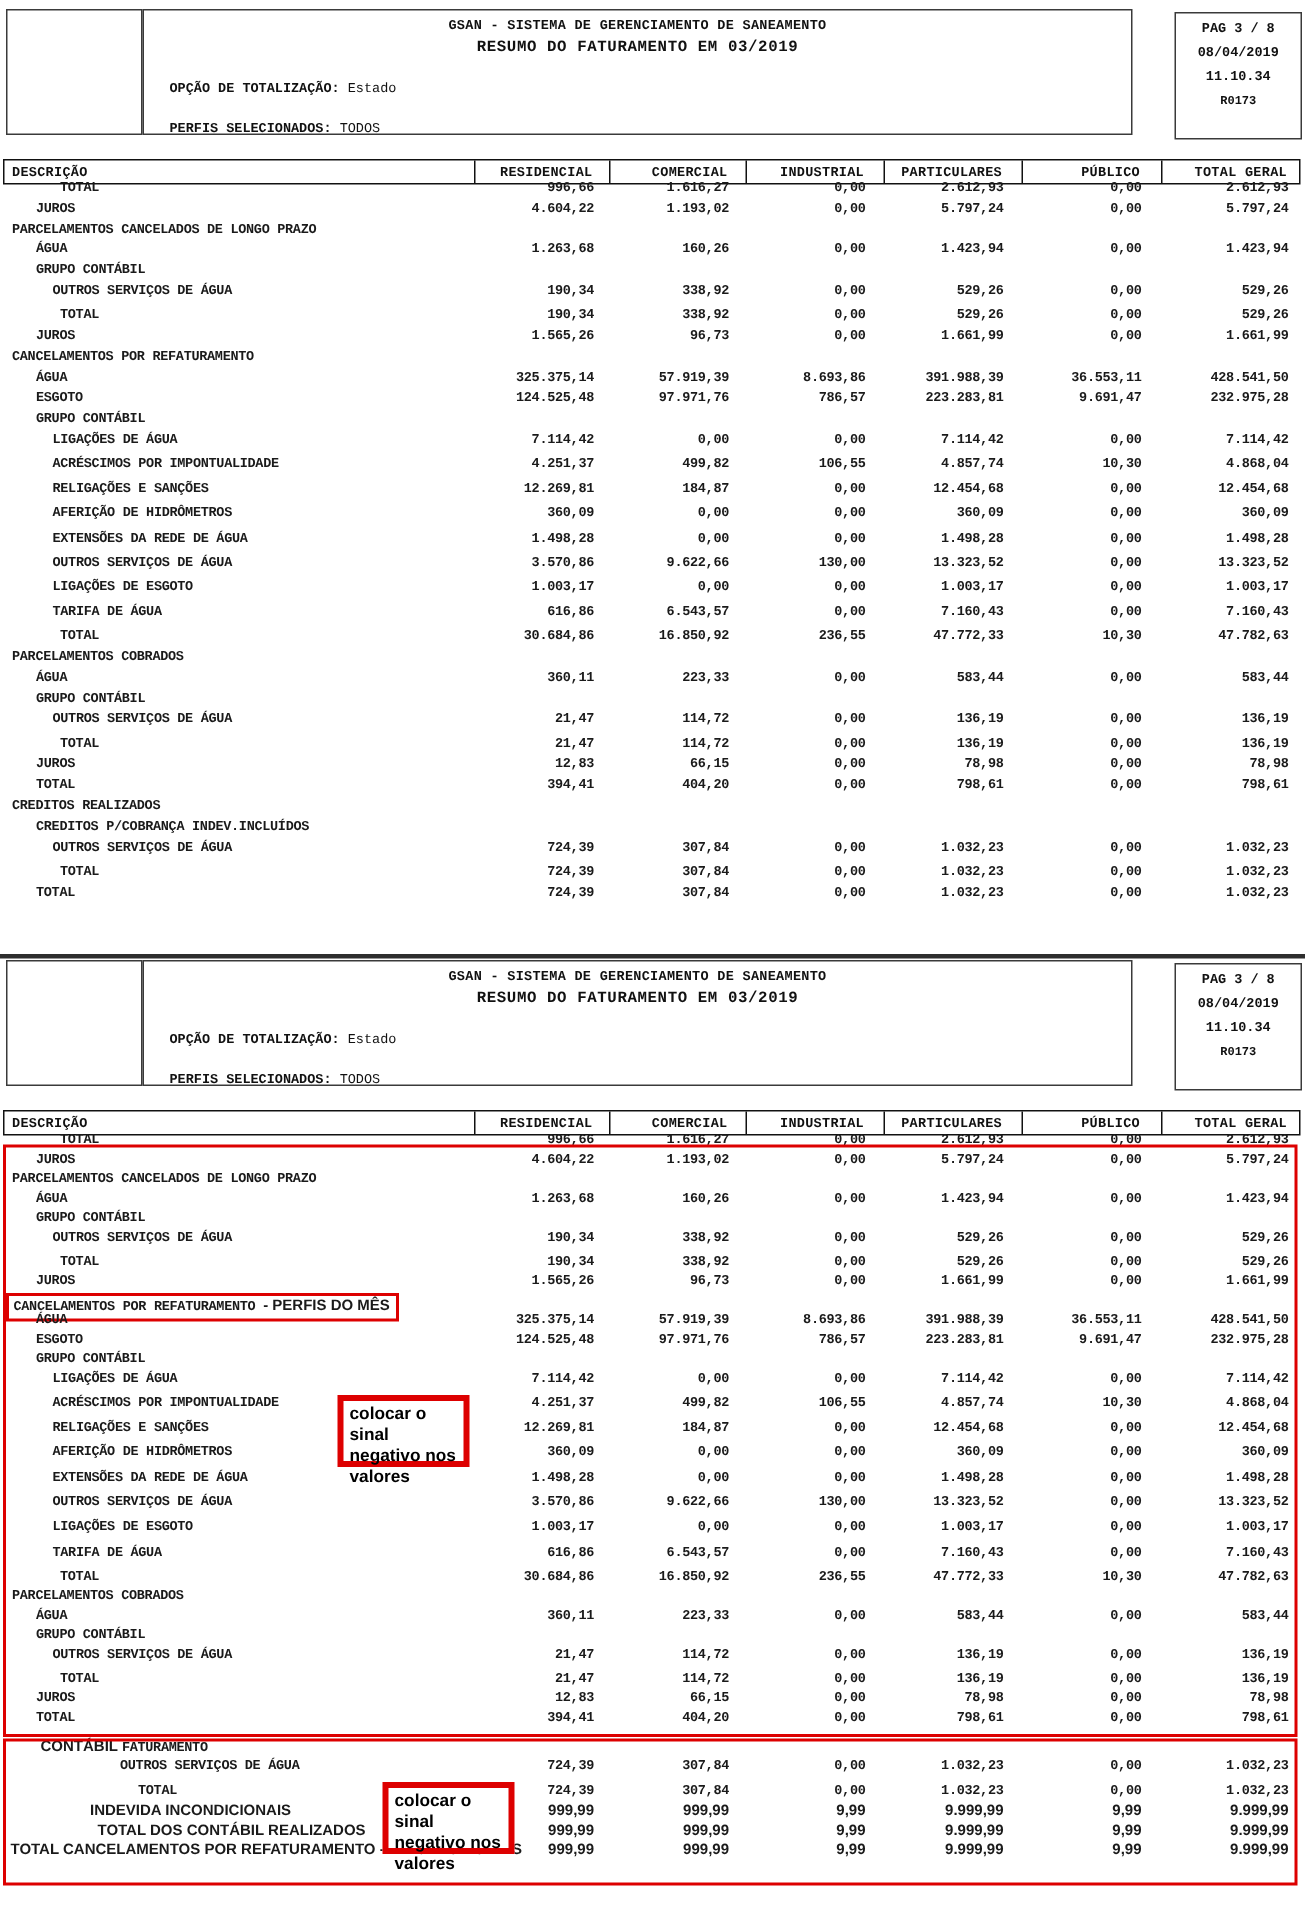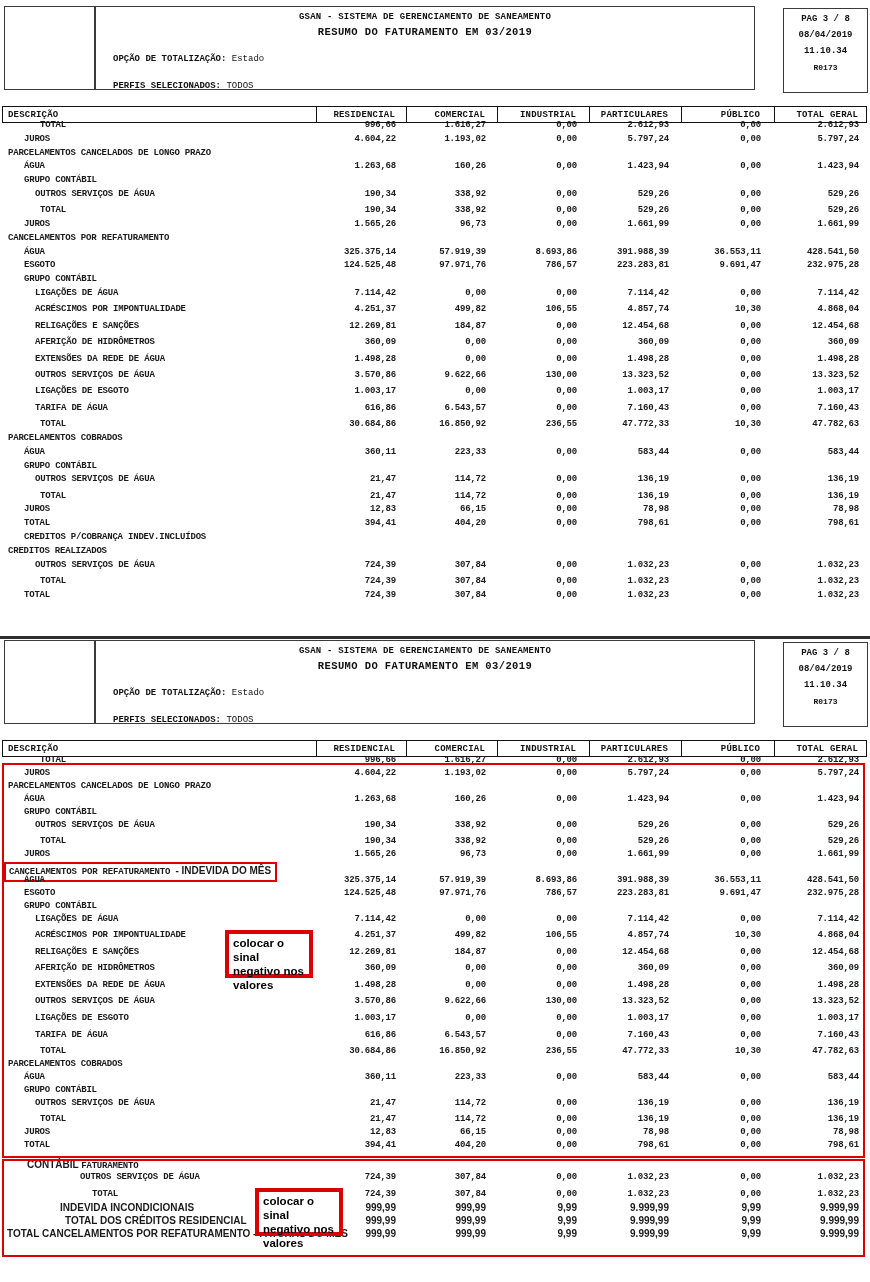--- a/index.html
+++ b/index.html
@@ -287,24 +287,24 @@
         <div class="r">
           <div class="rl" style="left: 22px;">TOTAL</div>
           <div class="rv" style="right: 471px;">394,41</div>
           <div class="rv" style="right: 381px;">404,20</div>
           <div class="rv" style="right: 290px;">0,00</div>
           <div class="rv" style="right: 198px;">798,61</div>
           <div class="rv" style="right: 106px;">0,00</div>
           <div class="rv" style="right: 8px;">798,61</div>
         </div>
         <div class="r">
+          <div class="rl" style="left: 6px;">CREDITOS REALIZADOS</div>
+        </div>
+        <div class="r">
           <div class="rl" style="left: 22px;">CREDITOS P/COBRANÇA INDEV.INCLUÍDOS</div>
-        </div>
-        <div class="r">
-          <div class="rl" style="left: 6px;">CREDITOS REALIZADOS</div>
         </div>
         <div class="r">
           <div class="rl" style="left: 33px;">OUTROS SERVIÇOS DE ÁGUA</div>
           <div class="rv" style="right: 471px;">724,39</div>
           <div class="rv" style="right: 381px;">307,84</div>
           <div class="rv" style="right: 290px;">0,00</div>
           <div class="rv" style="right: 198px;">1.032,23</div>
           <div class="rv" style="right: 106px;">0,00</div>
           <div class="rv" style="right: 8px;">1.032,23</div>
         </div>
@@ -411,21 +411,21 @@
         <div class="r">
           <div class="rl" style="left: 22px;">JUROS</div>
           <div class="rv" style="right: 471px;">1.565,26</div>
           <div class="rv" style="right: 381px;">96,73</div>
           <div class="rv" style="right: 290px;">0,00</div>
           <div class="rv" style="right: 198px;">1.661,99</div>
           <div class="rv" style="right: 106px;">0,00</div>
           <div class="rv" style="right: 8px;">1.661,99</div>
         </div>
         <div class="r">
-          <div class="rl" style="left: 6px;"><span class="boxed"><span class="mono">CANCELAMENTOS POR REFATURAMENTO </span><span class="sans">- INDEVIDA DO MÊS</span></span></div>
+          <div class="rl" style="left: 6px;"><span class="boxed"><span class="mono">CANCELAMENTOS POR REFATURAMENTO </span><span class="sans">- PERFIS DO MÊS</span></span></div>
         </div>
         <div class="r">
           <div class="rl" style="left: 22px;">ÁGUA</div>
           <div class="rv" style="right: 471px;">325.375,14</div>
           <div class="rv" style="right: 381px;">57.919,39</div>
           <div class="rv" style="right: 290px;">8.693,86</div>
           <div class="rv" style="right: 198px;">391.988,39</div>
           <div class="rv" style="right: 106px;">36.553,11</div>
           <div class="rv" style="right: 8px;">428.541,50</div>
         </div>
@@ -597,21 +597,21 @@
         <div class="r modrow">
           <div class="rl" style="left: 58px;">INDEVIDA INCONDICIONAIS</div>
           <div class="rv" style="right: 471px;">999,99</div>
           <div class="rv" style="right: 381px;">999,99</div>
           <div class="rv" style="right: 290px;">9,99</div>
           <div class="rv" style="right: 198px;">9.999,99</div>
           <div class="rv" style="right: 106px;">9,99</div>
           <div class="rv" style="right: 8px;">9.999,99</div>
         </div>
         <div class="r modrow">
-          <div class="rl" style="left: 63px;">TOTAL DOS CRÉDITOS RESIDENCIAL</div>
+          <div class="rl" style="left: 63px;">TOTAL DOS CONTÁBIL REALIZADOS</div>
           <div class="rv" style="right: 471px;">999,99</div>
           <div class="rv" style="right: 381px;">999,99</div>
           <div class="rv" style="right: 290px;">9,99</div>
           <div class="rv" style="right: 198px;">9.999,99</div>
           <div class="rv" style="right: 106px;">9,99</div>
           <div class="rv" style="right: 8px;">9.999,99</div>
         </div>
         <div class="r modrow">
           <div class="rl" style="left: 5px;">TOTAL CANCELAMENTOS POR REFATURAMENTO - FATURAS DO MÊS</div>
           <div class="rv" style="right: 471px;">999,99</div>

